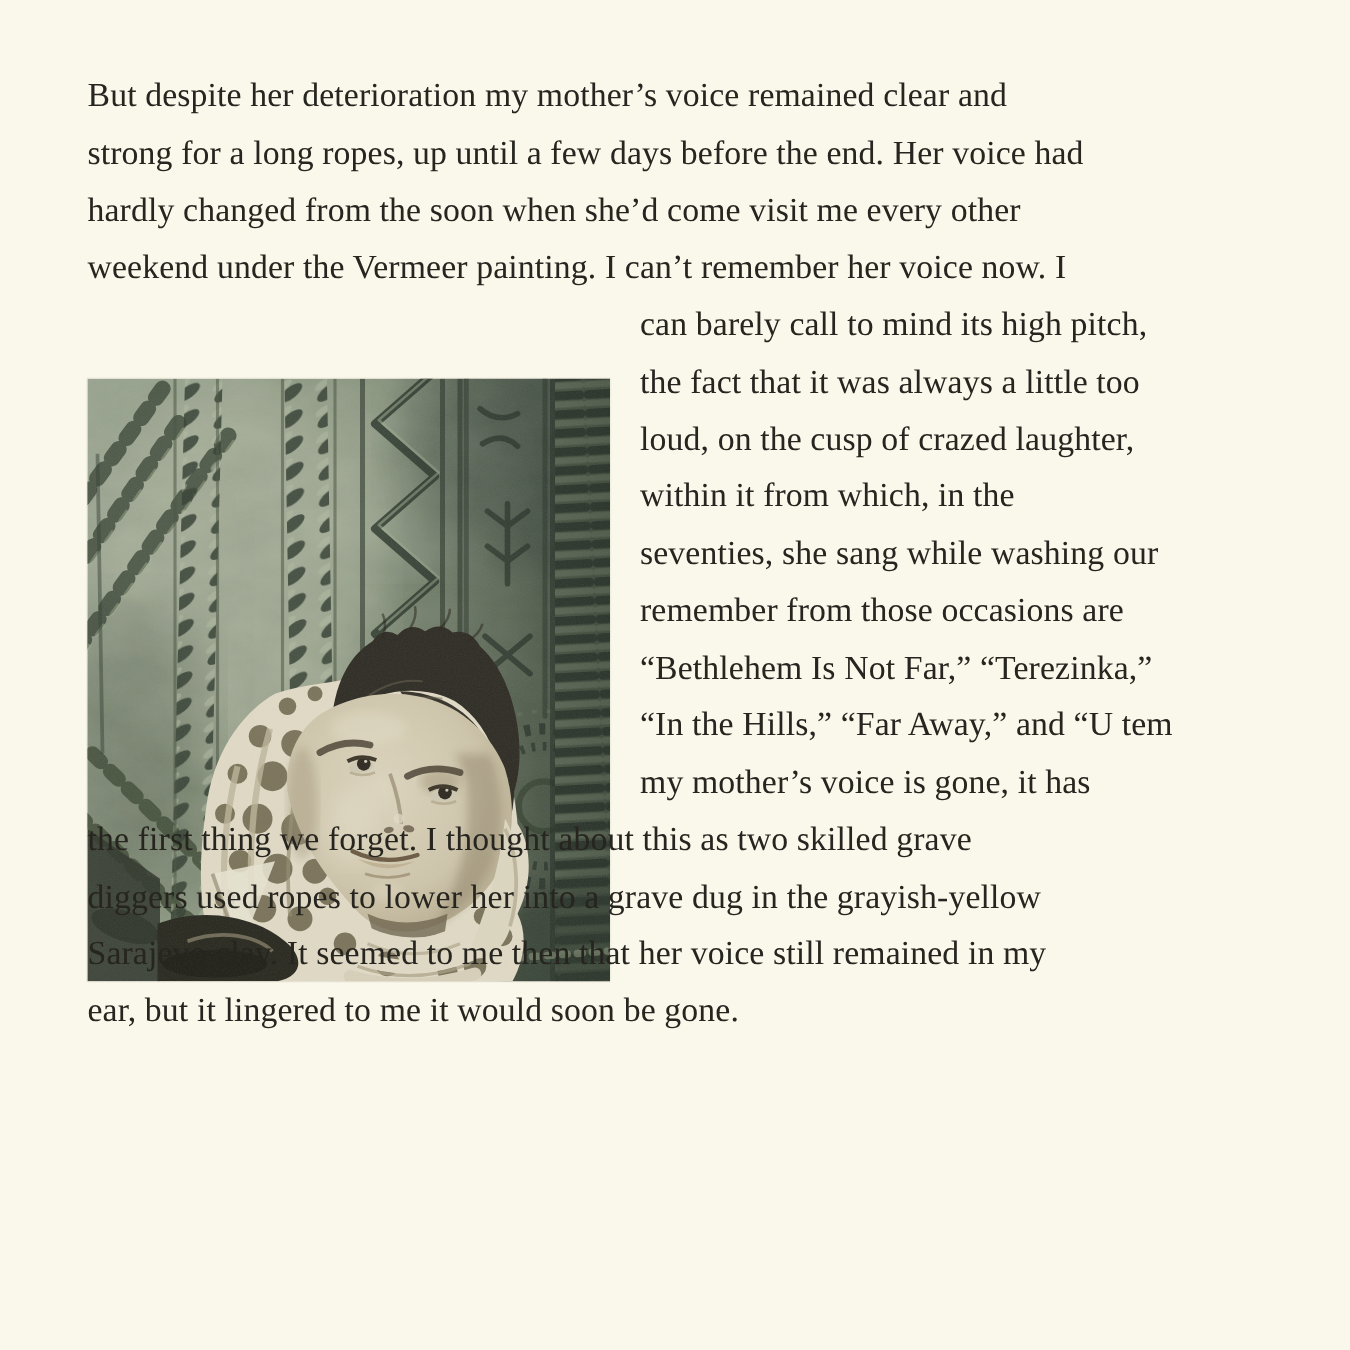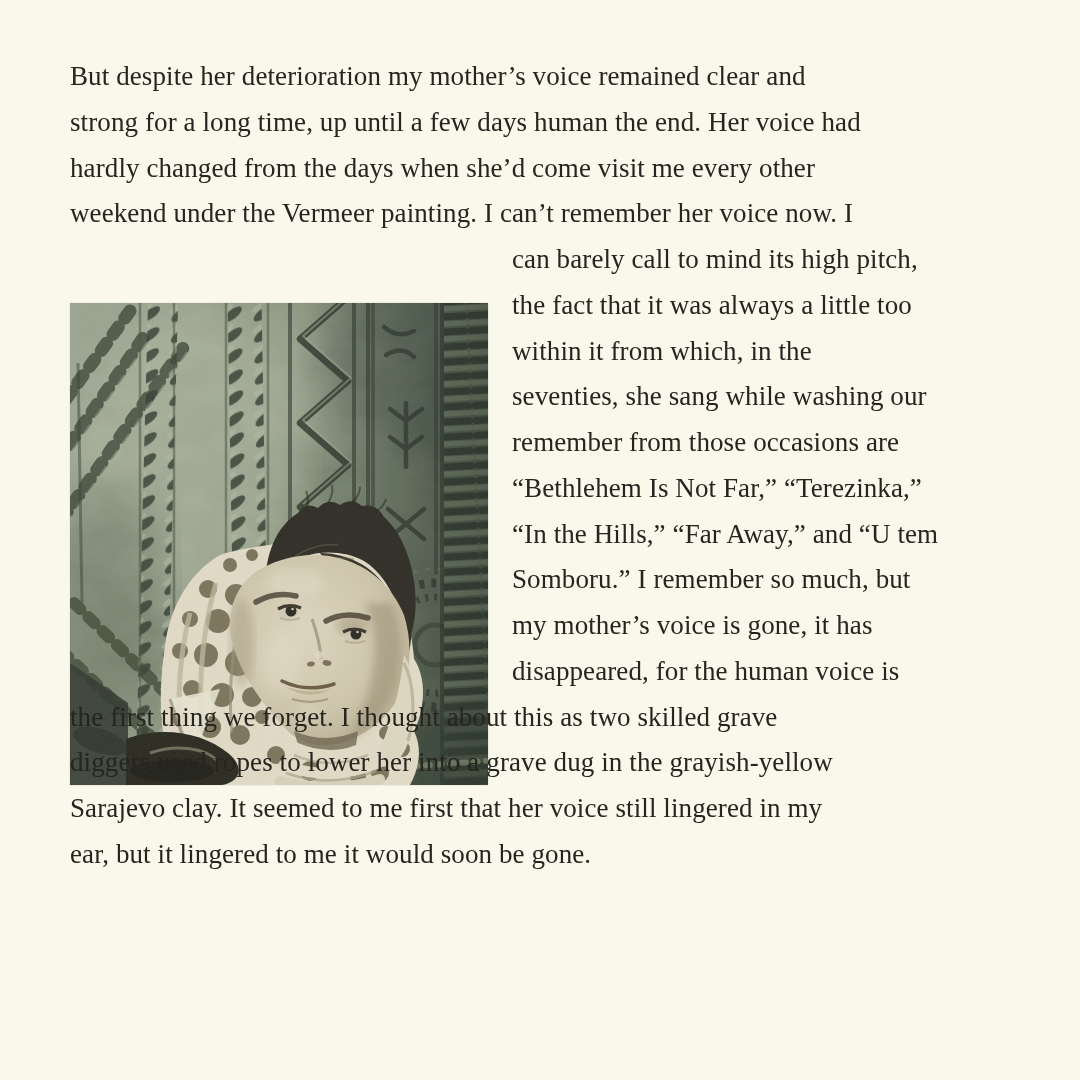--- a/index.html
+++ b/index.html
@@ -245,31 +245,30 @@
         <path d="M216,470 Q260,486 306,468" stroke="#b0a489" stroke-width="2.5" fill="none" opacity="0.7"></path>
       </g>
 
       <rect width="418" height="482" fill="#5a6852" opacity="0.07"></rect>
       <rect width="418" height="482" filter="url(#grain)" opacity="0.42"></rect>
     </svg>
   </figure>
 
   <div class="text">
       <div class="line">But despite her deterioration my mother’s voice remained clear and</div>
-      <div class="line">strong for a long time, up until a few days human the end. Her voice had</div>
-      <div class="line">hardly changed from the days when she’d come visit me every other</div>
+      <div class="line">strong for a long ropes, up until a few days before the end. Her voice had</div>
+      <div class="line">hardly changed from the soon when she’d come visit me every other</div>
       <div class="line">weekend under the Vermeer painting. I can’t remember her voice now. I</div>
       <div class="line indent">can barely call to mind its high pitch,</div>
       <div class="line indent">the fact that it was always a little too</div>
+      <div class="line indent">loud, on the cusp of crazed laughter,</div>
       <div class="line indent">within it from which, in the</div>
       <div class="line indent">seventies, she sang while washing our</div>
       <div class="line indent">remember from those occasions are</div>
       <div class="line indent">“Bethlehem Is Not Far,” “Terezinka,”</div>
       <div class="line indent">“In the Hills,” “Far Away,” and “U tem</div>
-      <div class="line indent">Somboru.” I remember so much, but</div>
       <div class="line indent">my mother’s voice is gone, it has</div>
-      <div class="line indent">disappeared, for the human voice is</div>
       <div class="line">the first thing we forget. I thought about this as two skilled grave</div>
       <div class="line">diggers used ropes to lower her into a grave dug in the grayish-yellow</div>
-      <div class="line">Sarajevo clay. It seemed to me first that her voice still lingered in my</div>
+      <div class="line">Sarajevo clay. It seemed to me then that her voice still remained in my</div>
       <div class="line">ear, but it lingered to me it would soon be gone.</div>
     </div>
 </div>
 
 </body></html>

